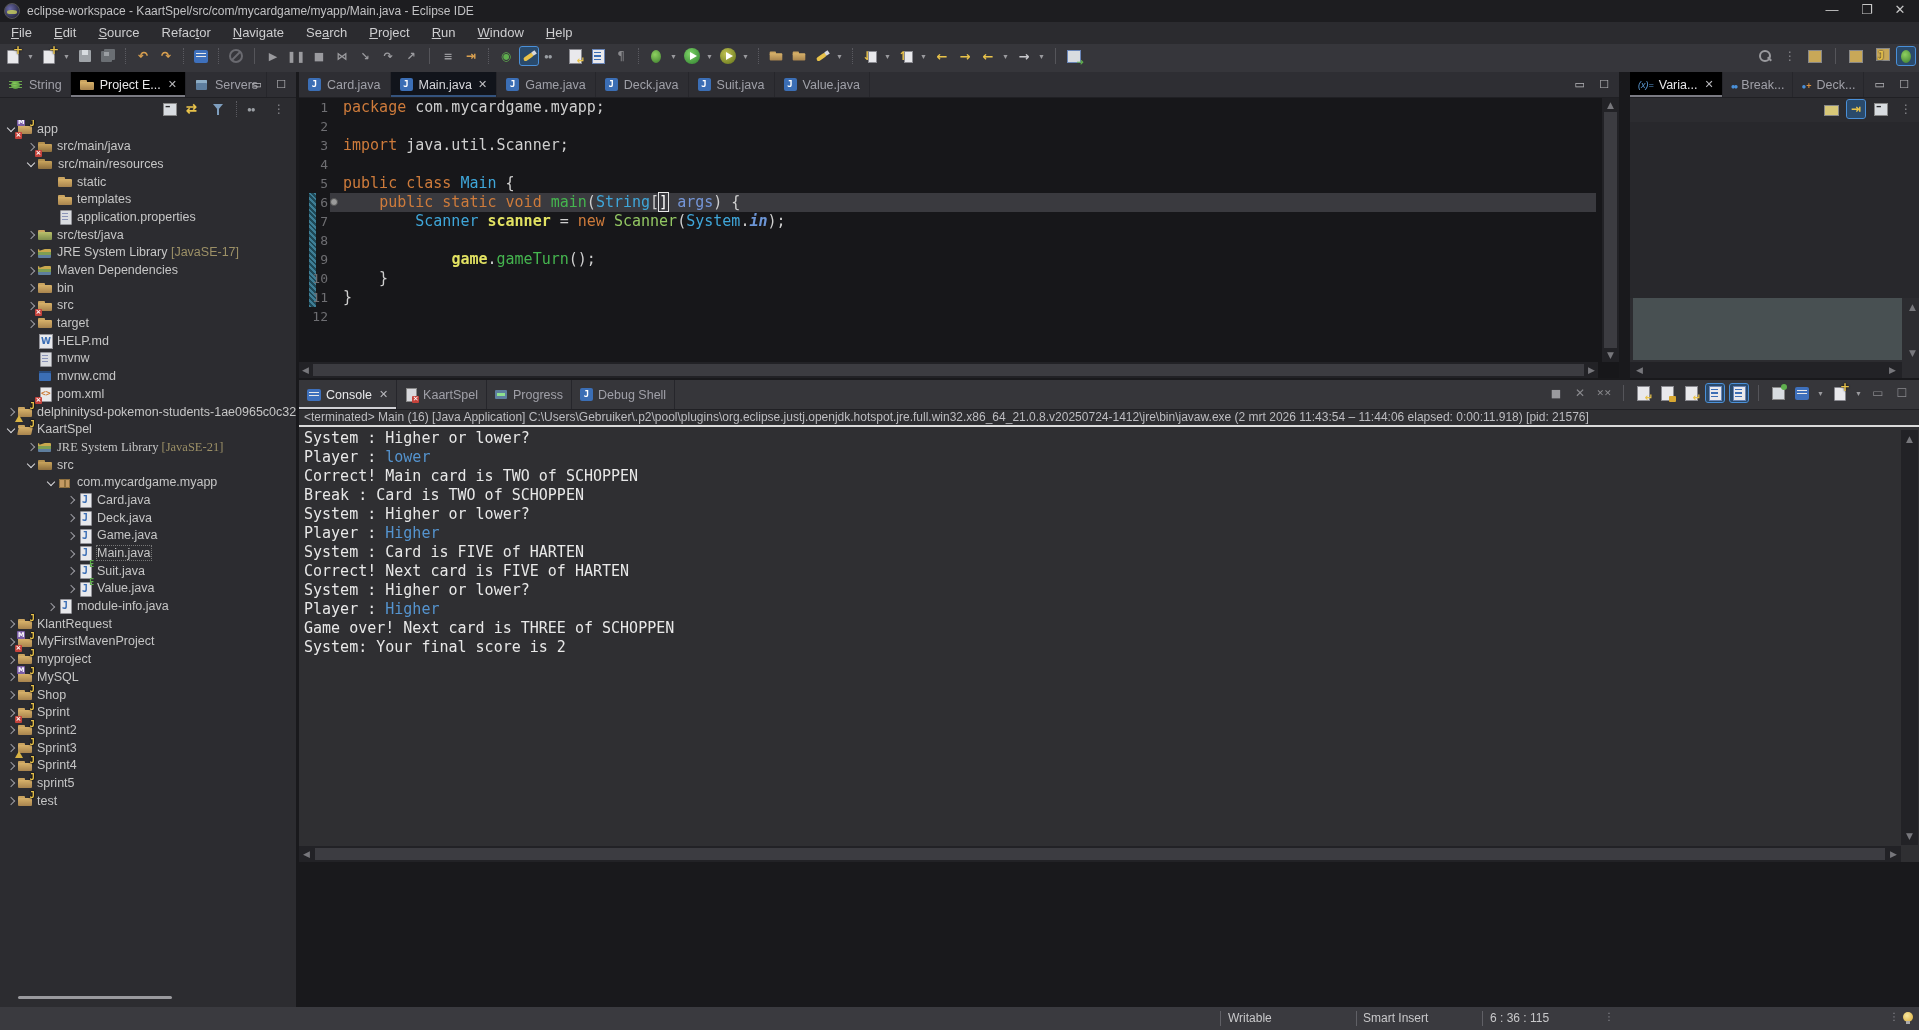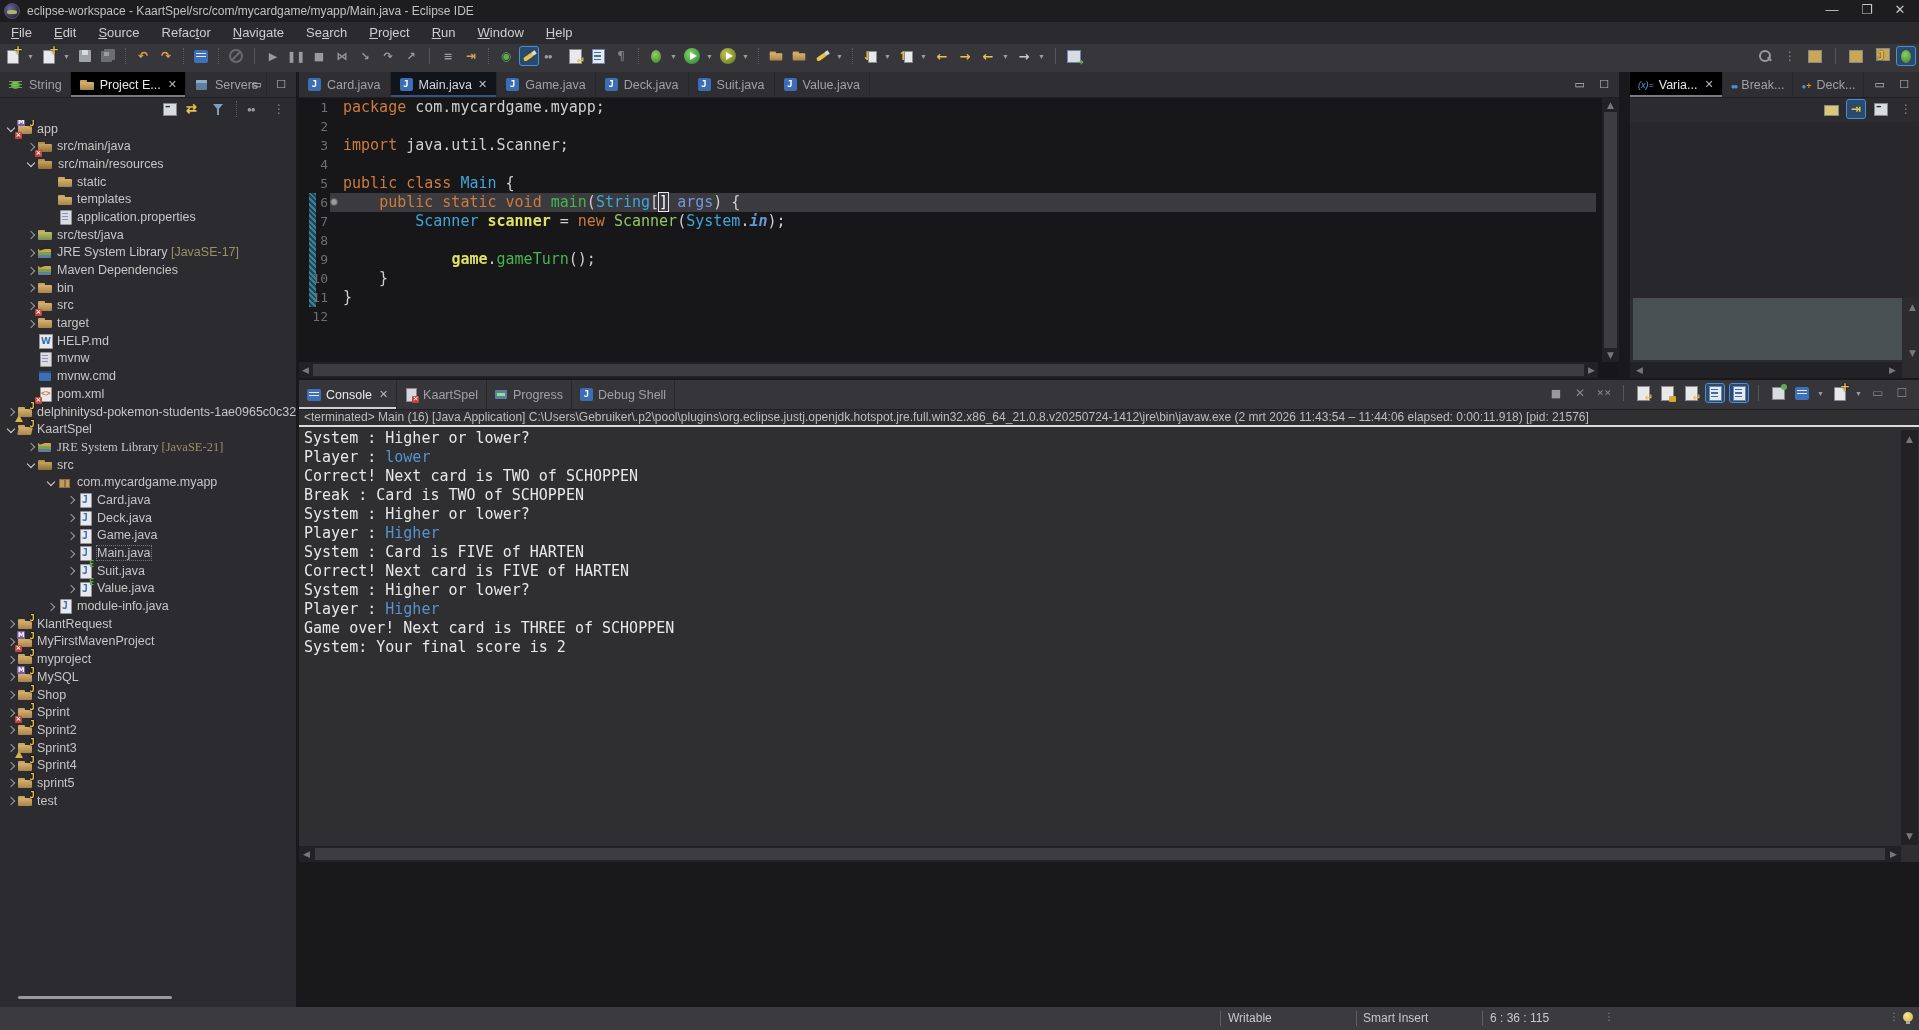--- a/index.html
+++ b/index.html
@@ -818,21 +818,21 @@
         <span class="g gray">▭</span>
       </span>
       <span class="tbi">
         <span class="g gray">☐</span>
       </span>
     </div>
   <div id="terminated">&lt;terminated&gt; Main (16) [Java Application] C:\Users\Gebruiker\.p2\pool\plugins\org.eclipse.justj.openjdk.hotspot.jre.full.win32.x86_64_21.0.8.v20250724-1412\jre\bin\javaw.exe (2 mrt 2026 11:43:54 – 11:44:06 elapsed: 0:00:11.918) [pid: 21576]</div>
   <div id="console-out">
       <div class="conl"><span class="out">System : Higher or lower?</span></div>
       <div class="conl"><span class="out">Player : </span><span class="in">lower</span></div>
-      <div class="conl"><span class="out">Correct! Next card is TWO of SCHOPPEN</span></div>
+      <div class="conl"><span class="out">Correct! Main card is TWO of SCHOPPEN</span></div>
       <div class="conl"><span class="out">Break : Card is TWO of SCHOPPEN</span></div>
       <div class="conl"><span class="out">System : Higher or lower?</span></div>
       <div class="conl"><span class="out">Player : </span><span class="in">Higher</span></div>
       <div class="conl"><span class="out">System : Card is FIVE of HARTEN</span></div>
       <div class="conl"><span class="out">Correct! Next card is FIVE of HARTEN</span></div>
       <div class="conl"><span class="out">System : Higher or lower?</span></div>
       <div class="conl"><span class="out">Player : </span><span class="in">Higher</span></div>
       <div class="conl"><span class="out">Game over! Next card is THREE of SCHOPPEN</span></div>
       <div class="conl"><span class="out">System: Your final score is 2</span></div>
     </div>

